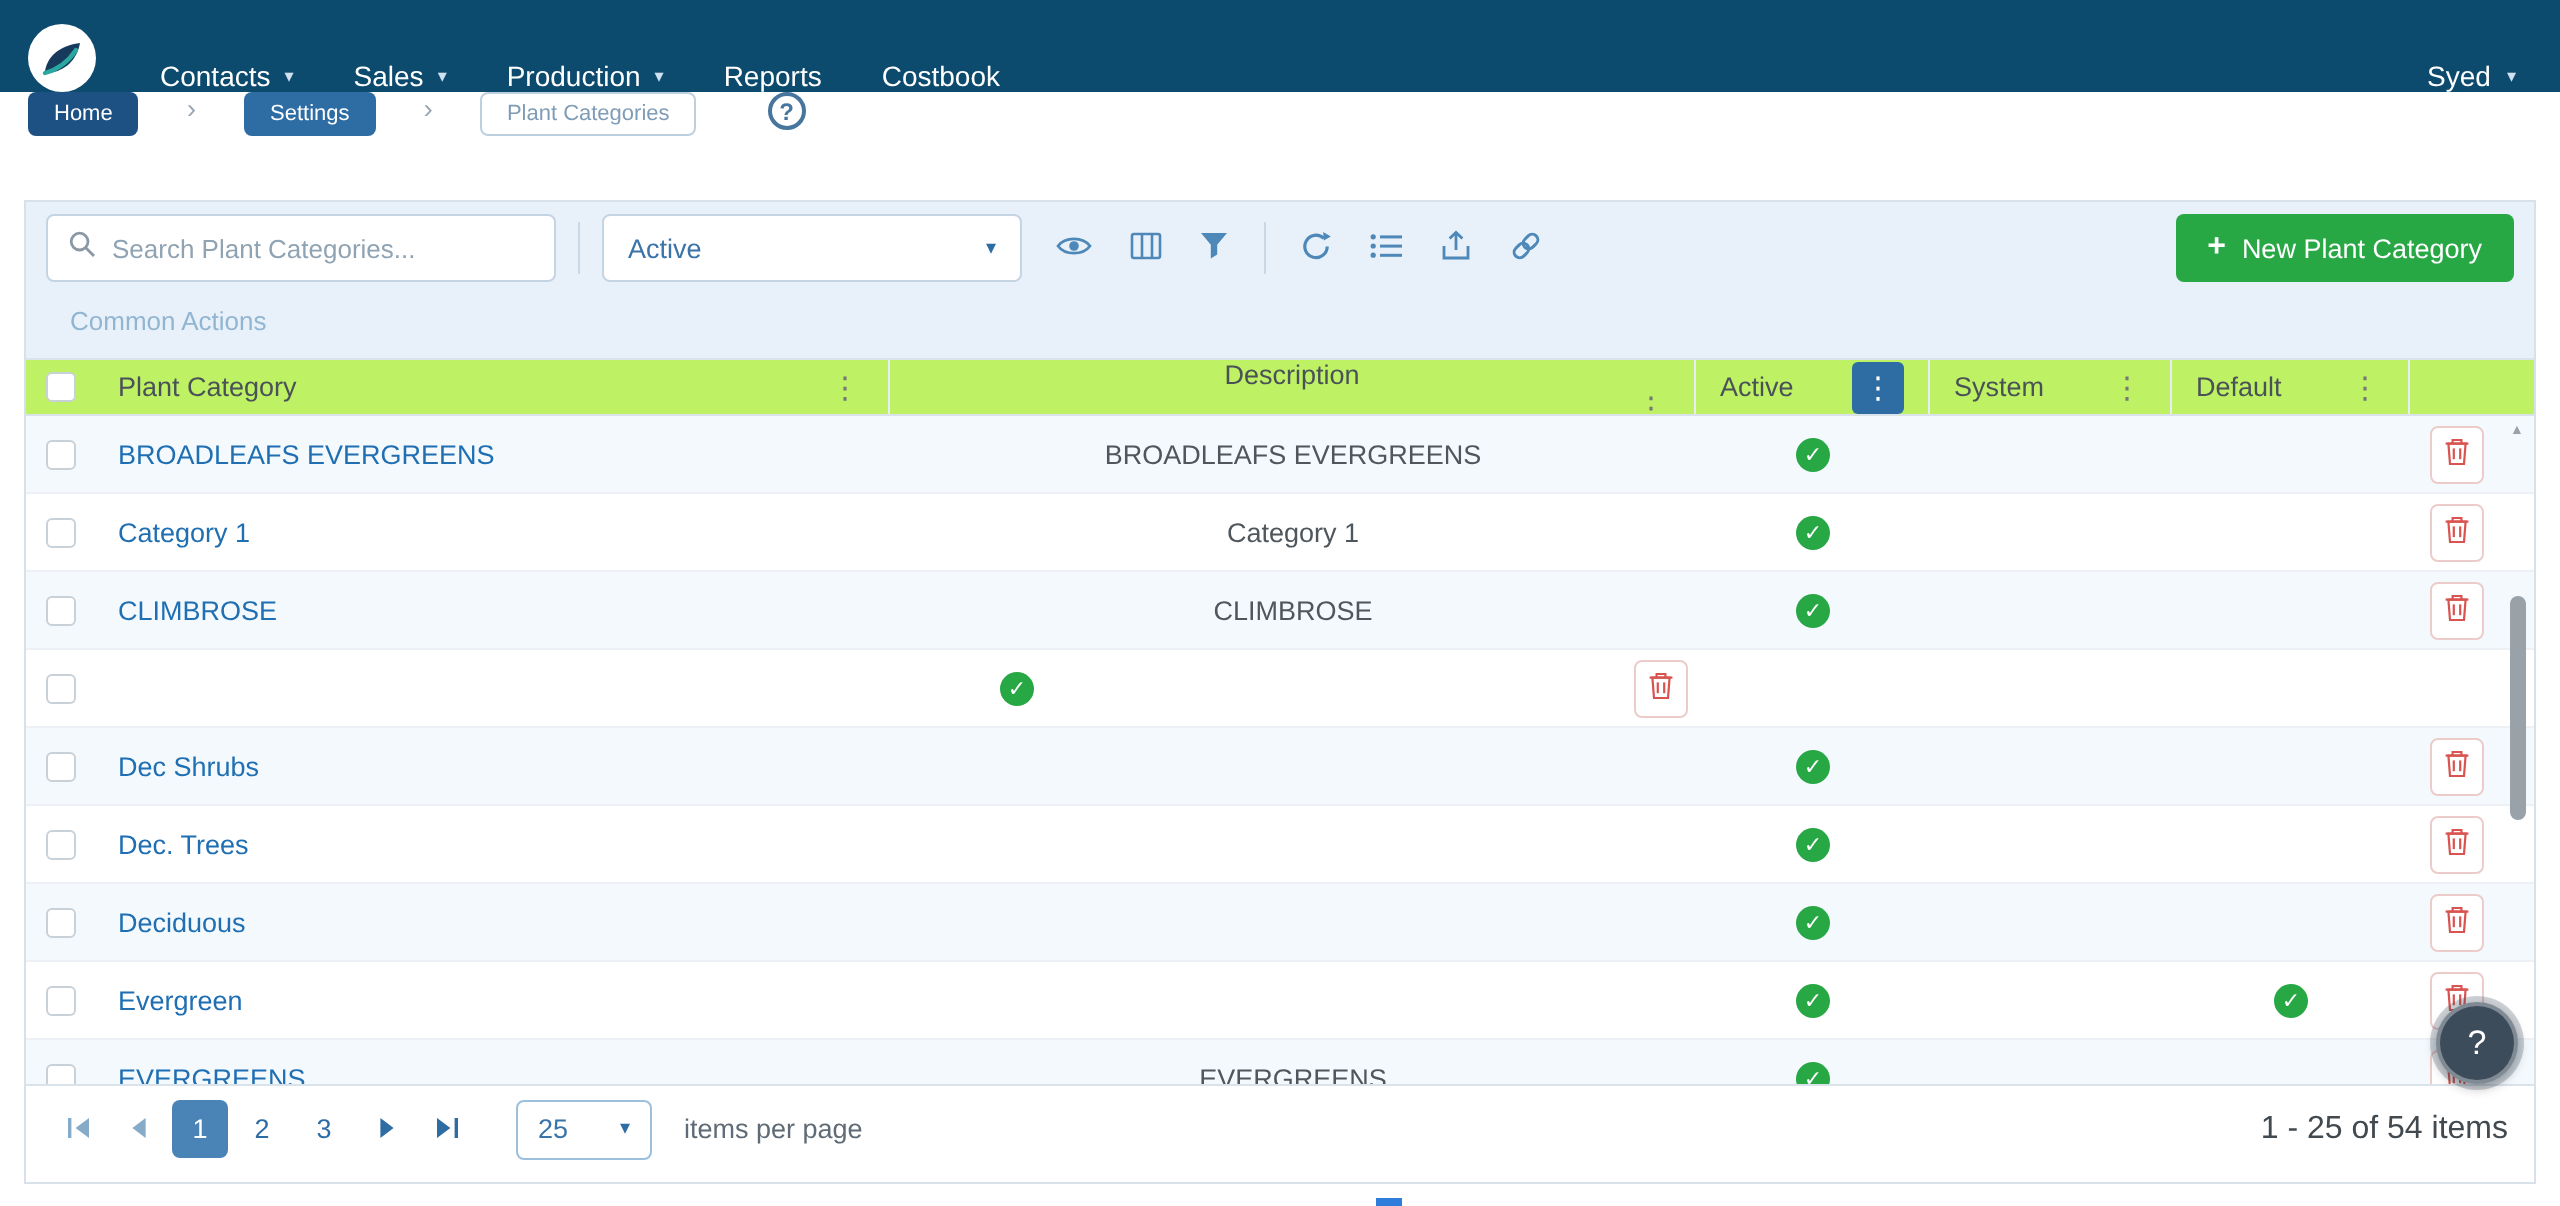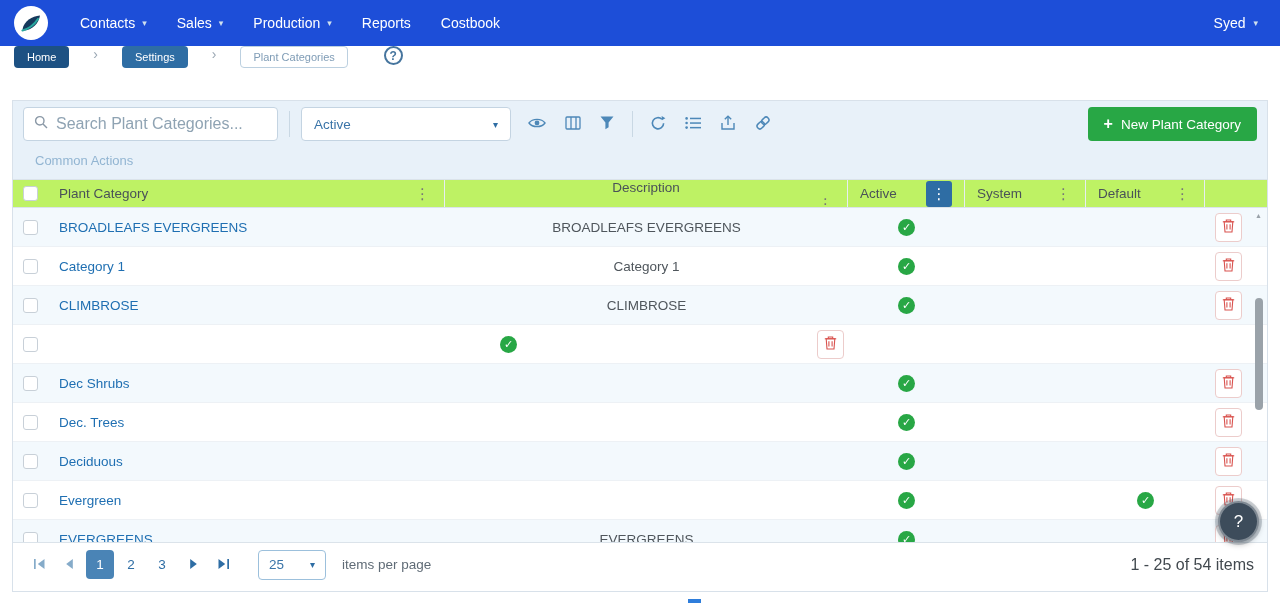--- a/index.html
+++ b/index.html
@@ -1,21 +1,21 @@
 <!DOCTYPE html>
 <html><head>
 <meta charset="utf-8">
 <style>
   * { margin:0; padding:0; box-sizing:border-box; }
   html,body { width:1280px; height:603px; overflow:hidden; background:#fff;
     font-family:"Liberation Sans","DejaVu Sans",sans-serif; position:relative; }
   button { font-family:inherit; }
 
   
-  .navbar { height:46px; background:#1d4ed8; display:flex; align-items:center; padding:0 14px; }
+  .navbar { height:46px; background:#0c4a6e; display:flex; align-items:flex-end; padding:0 14px; }
   .logo { width:34px; height:34px; margin-right:32px; cursor:pointer; flex:0 0 auto; }
   .nav-menu { display:flex; gap:30px; align-items:center; }
   .nav-item { color:#fff; font-size:14px; cursor:pointer; display:flex; align-items:center; gap:7px; white-space:nowrap; }
   .caret { font-size:9px; color:#cfe0ee; }
   .nav-user { margin-left:auto; color:#fff; font-size:14px; display:flex; align-items:center; gap:8px; cursor:pointer; padding-right:8px; }
 
   
   .breadcrumb { height:54px; display:flex; align-items:flex-start; padding:0 14px; gap:24px; background:#fff; }
   .crumb { border:none; border-radius:4px; font-size:11px; padding:5px 13px; cursor:pointer; }
   .crumb.home { background:#1d5183; color:#fff; }
@@ -26,21 +26,21 @@
     font-size:12px; font-weight:bold; display:flex; align-items:center; justify-content:center; margin-left:12px; cursor:pointer; }
 
   
   .card { position:relative; margin:0 12px; height:492px; border:1px solid #d8e1ea; background:#fff; }
 
   
   .toolbar { background:#e8f1f9; height:78px; padding:6px 10px 0; }
   .toolbar-row { display:flex; align-items:center; }
   .searchbox { width:255px; height:34px; background:#fff; border:1px solid #c4d4e2; border-radius:4px;
     display:flex; align-items:center; padding:0 10px; gap:8px; }
-  .searchbox input { border:none; outline:none; flex:1; font-size:16px; color:#333; background:transparent; }
+  .searchbox input { border:none; outline:none; flex:1; font-size:13px; color:#333; background:transparent; }
   .searchbox input::placeholder { color:#8fa3b3; }
   .vdiv { width:1px; height:26px; background:#c9d8e4; margin:0 11px; flex:0 0 auto; }
   .select { width:210px; height:34px; background:#fff; border:1px solid #c4d4e2; border-radius:4px;
     display:flex; align-items:center; padding:0 12px; color:#3a74a8; font-size:13.5px; cursor:pointer; }
   .select .sel-caret { margin-left:auto; color:#2e6da4; font-size:10px; }
   .icon-btn { background:none; border:none; color:#4d88b8; margin-left:15px; cursor:pointer;
     display:flex; align-items:center; padding:2px; }
   .spacer { flex:1; }
   .green-btn { background:#28a745; color:#fff; border:none; height:34px; padding:0 16px; border-radius:4px;
     font-size:13.5px; display:flex; align-items:center; gap:8px; cursor:pointer; }

